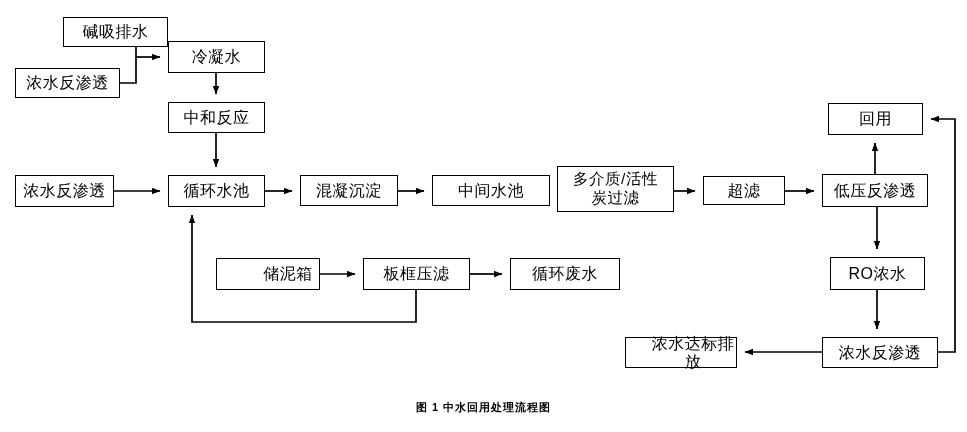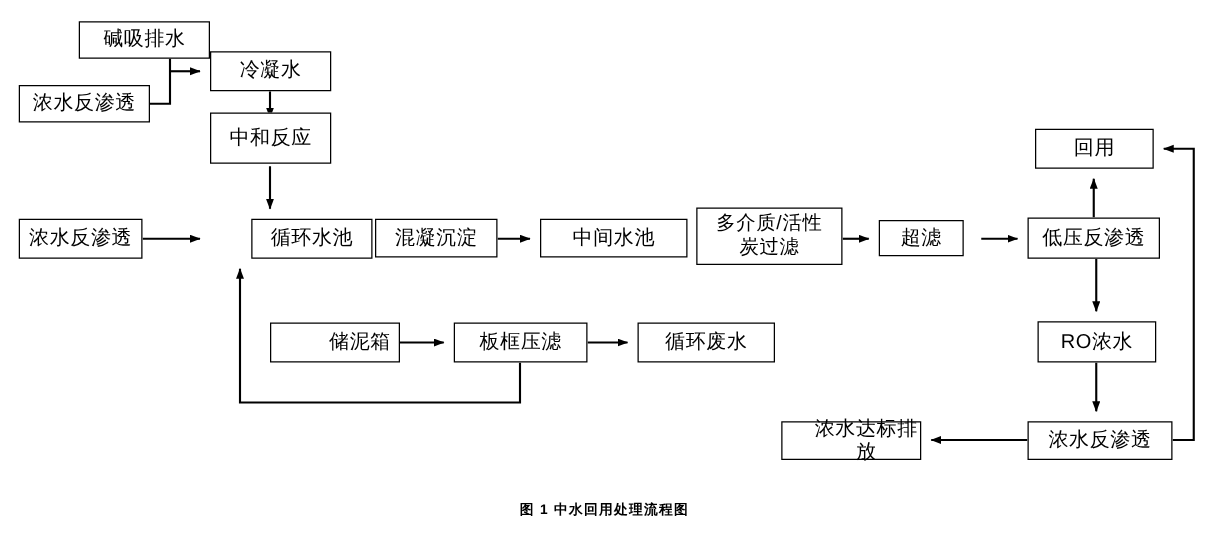--- a/index.html
+++ b/index.html
@@ -80,28 +80,28 @@
 
       <path d="M470,274 L502,274" marker-end="url(#ah)"></path>
 
       <path d="M416,290 L416,322 L192,322 L192,215" marker-end="url(#ah)"></path>
     </g>
   </svg>
 
   <div class="node" style="left:15px;top:17px;width:105px;height:30px;margin-left:48px;">碱吸排水</div>
   <div class="node" style="left:15px;top:68px;width:105px;height:30px;">浓水反渗透</div>
   <div class="node" style="left:168px;top:41px;width:97px;height:32px;">冷凝水</div>
-  <div class="node" style="left:168px;top:90px;width:97px;height:41px;">中和反应</div>
+  <div class="node" style="left:168px;top:102px;width:97px;height:31px;">中和反应</div>
   <div class="node" style="left:15px;top:175px;width:99px;height:32px;">浓水反渗透</div>
-  <div class="node" style="left:168px;top:175px;width:97px;height:32px;margin-left:33px;">循环水池</div>
+  <div class="node" style="left:168px;top:175px;width:97px;height:32px;">循环水池</div>
   <div class="node" style="left:300px;top:175px;width:98px;height:31px;">混凝沉淀</div>
   <div class="node" style="left:432px;top:175px;width:118px;height:31px;">中间水池</div>
   <div class="node two-line" style="left:557px;top:166px;width:117px;height:46px;">多介质/活性
 炭过滤</div>
-  <div class="node" style="left:703px;top:176px;width:68px;height:29px;">超滤</div>
+  <div class="node" style="left:703px;top:176px;width:82px;height:29px;">超滤</div>
   <div class="node" style="left:822px;top:174px;width:106px;height:33px;">低压反渗透</div>
   <div class="node" style="left:828px;top:103px;width:95px;height:32px;">回用</div>
   <div class="node" style="left:830px;top:257px;width:95px;height:33px;">RO浓水</div>
   <div class="node" style="left:822px;top:337px;width:116px;height:31px;">浓水反渗透</div>
   <div class="node" style="left:625px;top:337px;width:112px;height:31px;padding-left:24px;">浓水达标排放</div>
   <div class="node" style="left:216px;top:258px;width:104px;height:32px;padding-left:40px;">储泥箱</div>
   <div class="node" style="left:363px;top:258px;width:107px;height:32px;">板框压滤</div>
   <div class="node" style="left:510px;top:258px;width:110px;height:32px;">循环废水</div>
 
   <div id="caption">图 1    中水回用处理流程图</div>

